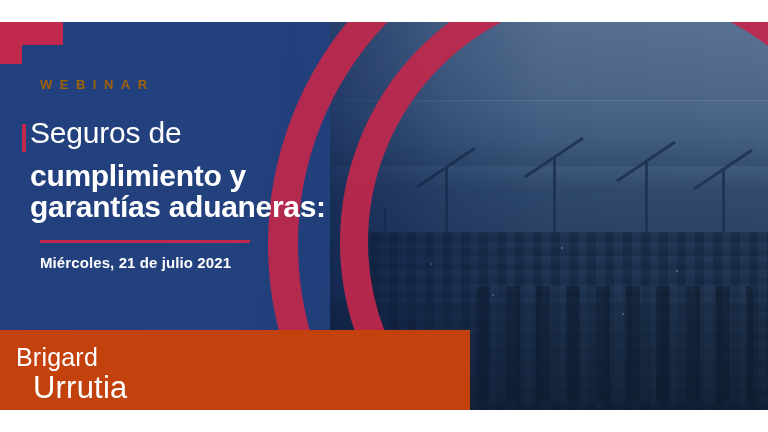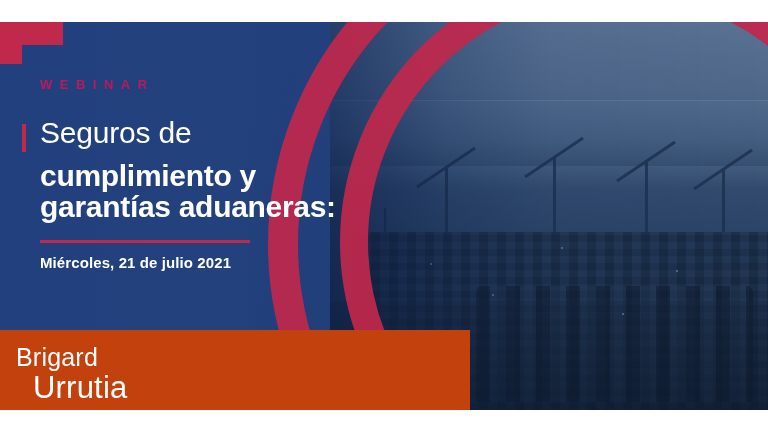--- a/index.html
+++ b/index.html
@@ -97,27 +97,27 @@
   
   .mark-a{position:absolute;left:0;top:22px;width:63px;height:23px;background:#c0284c;}
   .mark-b{position:absolute;left:0;top:45px;width:22px;height:19px;background:#c0284c;}
   
   .strip-top{position:absolute;left:0;top:0;width:768px;height:22px;background:#fff;}
   .strip-bot{position:absolute;left:0;bottom:0;width:768px;height:22px;background:#fff;}
   
   .content{position:absolute;left:0;top:0;width:470px;height:432px;}
   .kicker{
     position:absolute;left:40px;top:77px;
-    color:#be185d;font-size:13px;font-weight:700;letter-spacing:7.5px;
+    color:#a16207;font-size:13px;font-weight:700;letter-spacing:7.5px;
   }
   .titleblock{position:absolute;left:22px;top:118px;width:440px;}
   .tickbar{
     position:absolute;left:0;top:6px;width:4px;height:28px;background:#c0284c;
   }
-  .t-line{color:#ffffff;line-height:1.02;margin:0;padding-left:18px;white-space:nowrap;}
+  .t-line{color:#ffffff;line-height:1.02;margin:0;padding-left:8px;white-space:nowrap;}
   .t1{font-size:30px;font-weight:400;letter-spacing:-.2px;}
   .t2{font-size:30px;font-weight:700;letter-spacing:-.3px;margin-top:12px;}
   .t3{font-size:30px;font-weight:700;letter-spacing:-.3px;margin-top:1px;}
   .t4{font-size:28px;font-weight:400;letter-spacing:-.2px;margin-top:1px;}
   .rule{
     position:absolute;left:40px;top:240px;width:210px;height:3px;background:#c0284c;
   }
   .when{position:absolute;left:40px;top:252px;}
   .when .d{color:#ffffff;font-size:15px;font-weight:700;letter-spacing:.1px;line-height:1.45;}
   .when .h{color:#e2ebf5;font-size:15px;font-weight:400;letter-spacing:.1px;line-height:1.45;}

